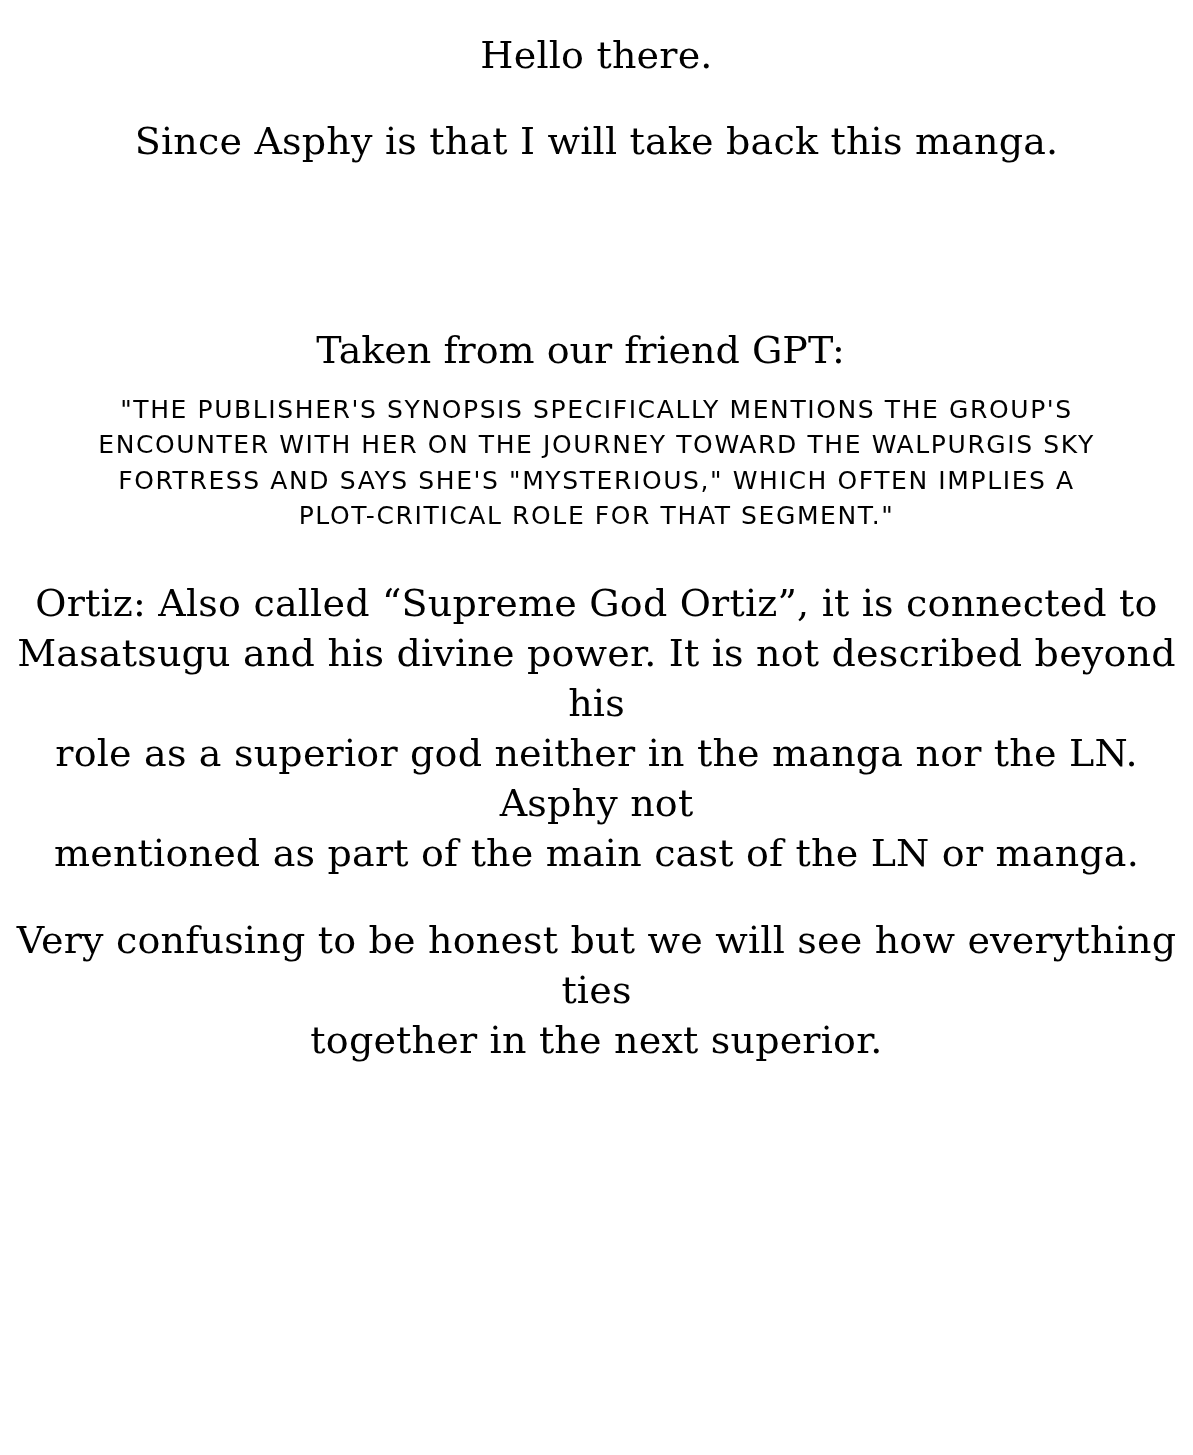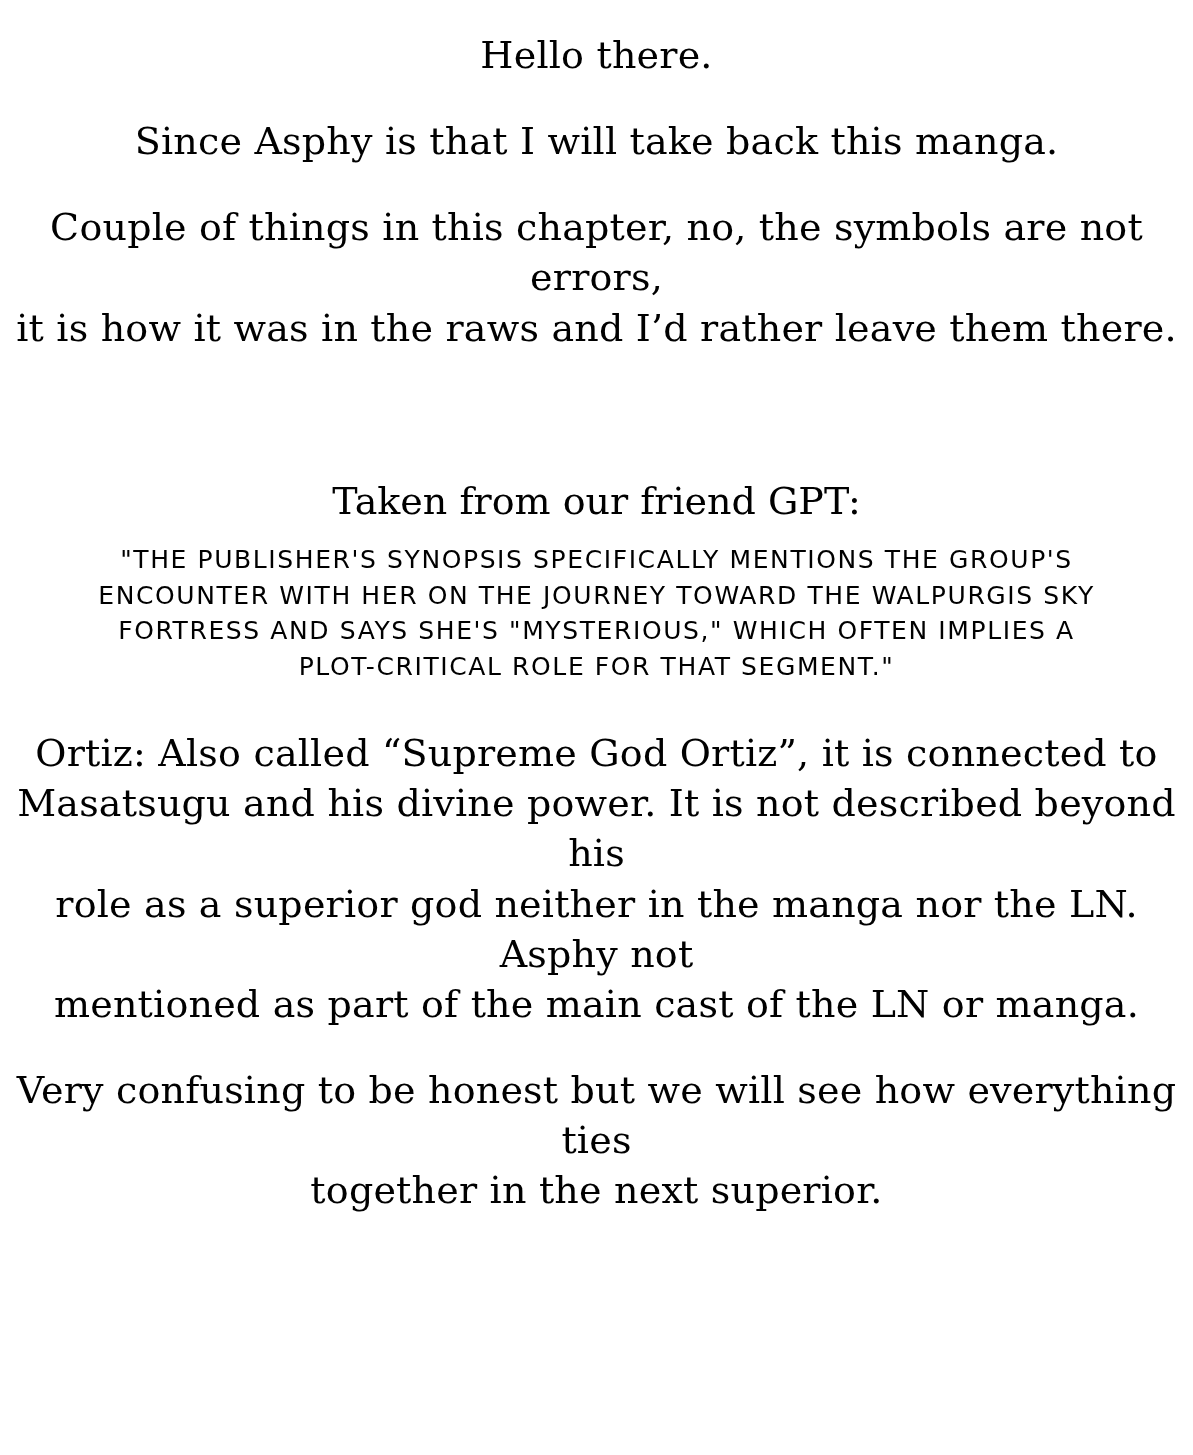--- a/index.html
+++ b/index.html
@@ -14,21 +14,21 @@
     color: #000000;
     overflow: hidden;
   }
   .page {
     width: 1193px;
     height: 1455px;
     box-sizing: border-box;
     padding: 30px 14px 0 14px;
     display: flex;
     flex-direction: column;
-    align-items: center;
+    align-items: flex-end;
   }
   .para {
     width: 100%;
     text-align: center;
     font-family: "DejaVu Serif", serif;
     font-size: 38px;
     line-height: 1.32;
     letter-spacing: 0.2px;
     white-space: pre-line;
     margin: 0;
@@ -62,22 +62,20 @@
 <div class="page">
 
   <p class="para">Hello there.</p>
 
   <div class="gap-md"></div>
 
   <p class="para">Since Asphy is that I will take back this manga.</p>
 
   <div class="gap-md"></div>
 
-  <p class="para">Couple of things in this chapter, no, the symbols are not errors,
-it is how it was in the raws and I’d rather leave them there.</p>
 
   <div class="gap-md"></div>
 
 
   <div class="gap-md"></div>
 
 
   <div class="gap-md"></div>
 
   <p class="heading">Taken from our friend GPT:</p>

